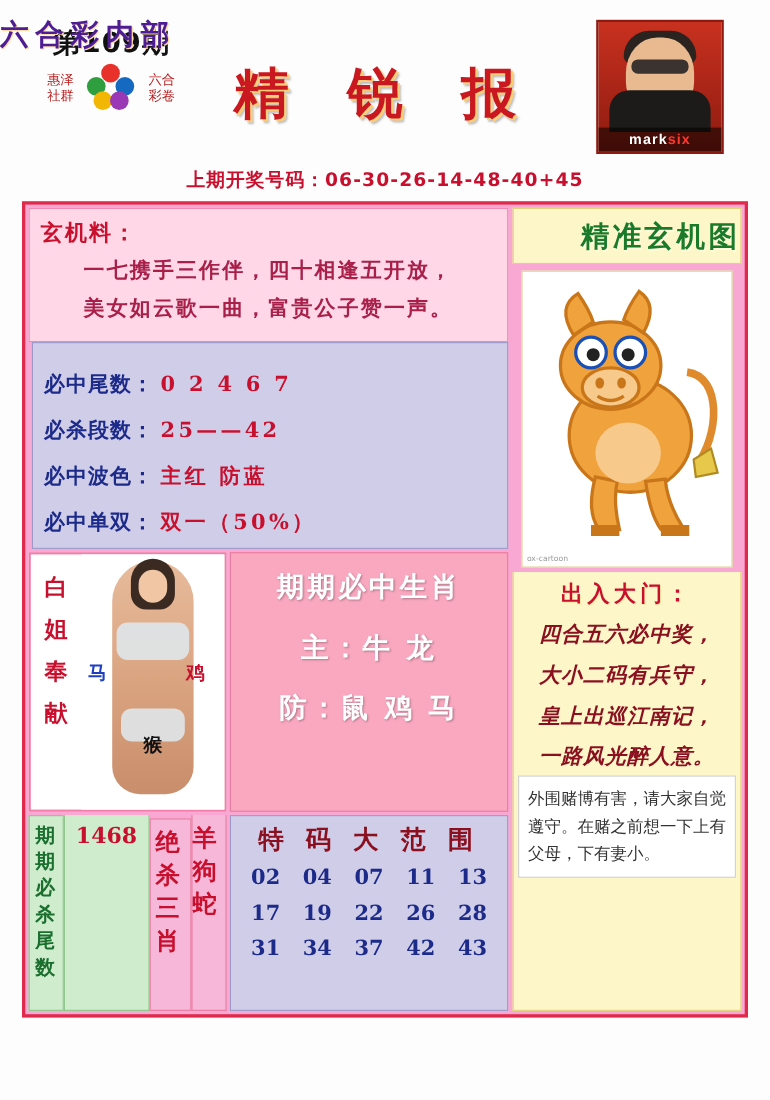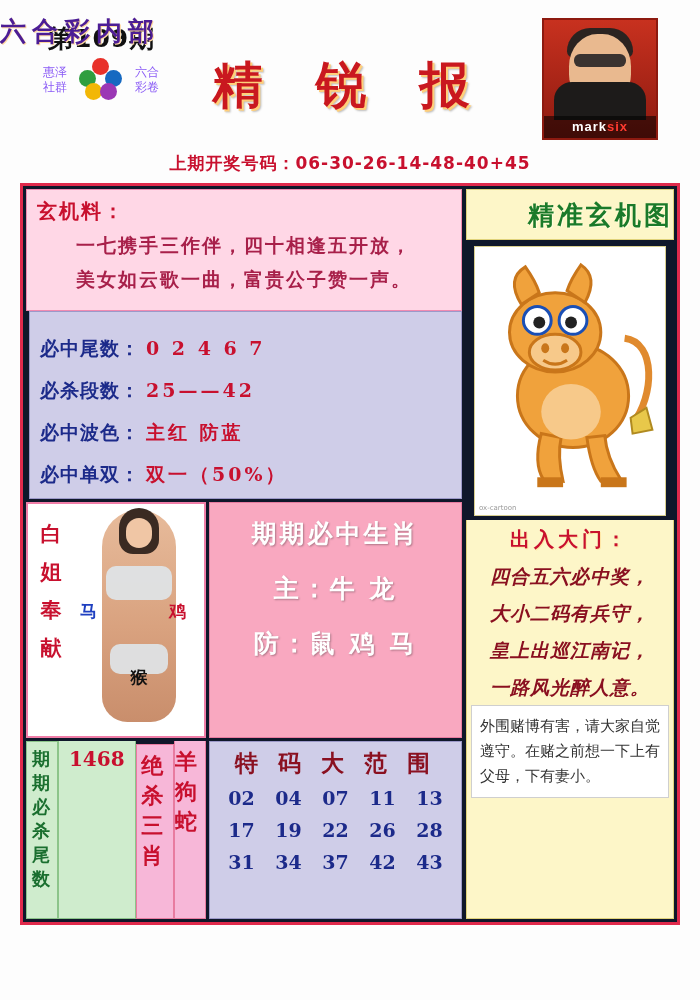--- a/index.html
+++ b/index.html
@@ -23,21 +23,21 @@
     position:absolute;left:48px;top:22px;
     font-size:25px;font-weight:bold;color:#111;
     font-family:"DejaVu Sans",sans-serif;
     letter-spacing:1px;
   }
   .logo-row{
     position:absolute;left:38px;top:58px;
     display:flex;align-items:center;gap:6px;
   }
   .logo-text{
-    font-size:12px;line-height:15px;color:#8b5cf6;
+    font-size:12px;line-height:15px;color:#b91c1c;
     width:34px;text-align:center;
     font-family:"DejaVu Sans",sans-serif;
   }
   .balls{
     position:relative;width:46px;height:44px;
   }
   .ball{position:absolute;width:17px;height:17px;border-radius:50%;}
   .b1{background:#e8312a;left:14px;top:0px;}
   .b2{background:#2f9e3f;left:1px;top:12px;}
   .b3{background:#1669c1;left:27px;top:12px;}
@@ -100,21 +100,21 @@
     position:absolute;left:0;right:0;top:152px;text-align:center;
     font-size:17px;font-weight:bold;color:#c8102e;
     font-family:"DejaVu Sans",sans-serif;
     letter-spacing:1px;
   }
 
   
   .frame{
     position:absolute;left:20px;top:183px;width:660px;height:742px;
     border:3px solid #e02a4c;
-    background:#0f172a;
+    background:#f9a8d4;
     padding:3px;
     box-sizing:border-box;
     display:flex;
   }
   .left-col{width:443px;display:flex;flex-direction:column;}
   .right-col{width:208px;margin-left:4px;display:flex;flex-direction:column;}
 
   
   .poem{
     background:#ffd7e6;

